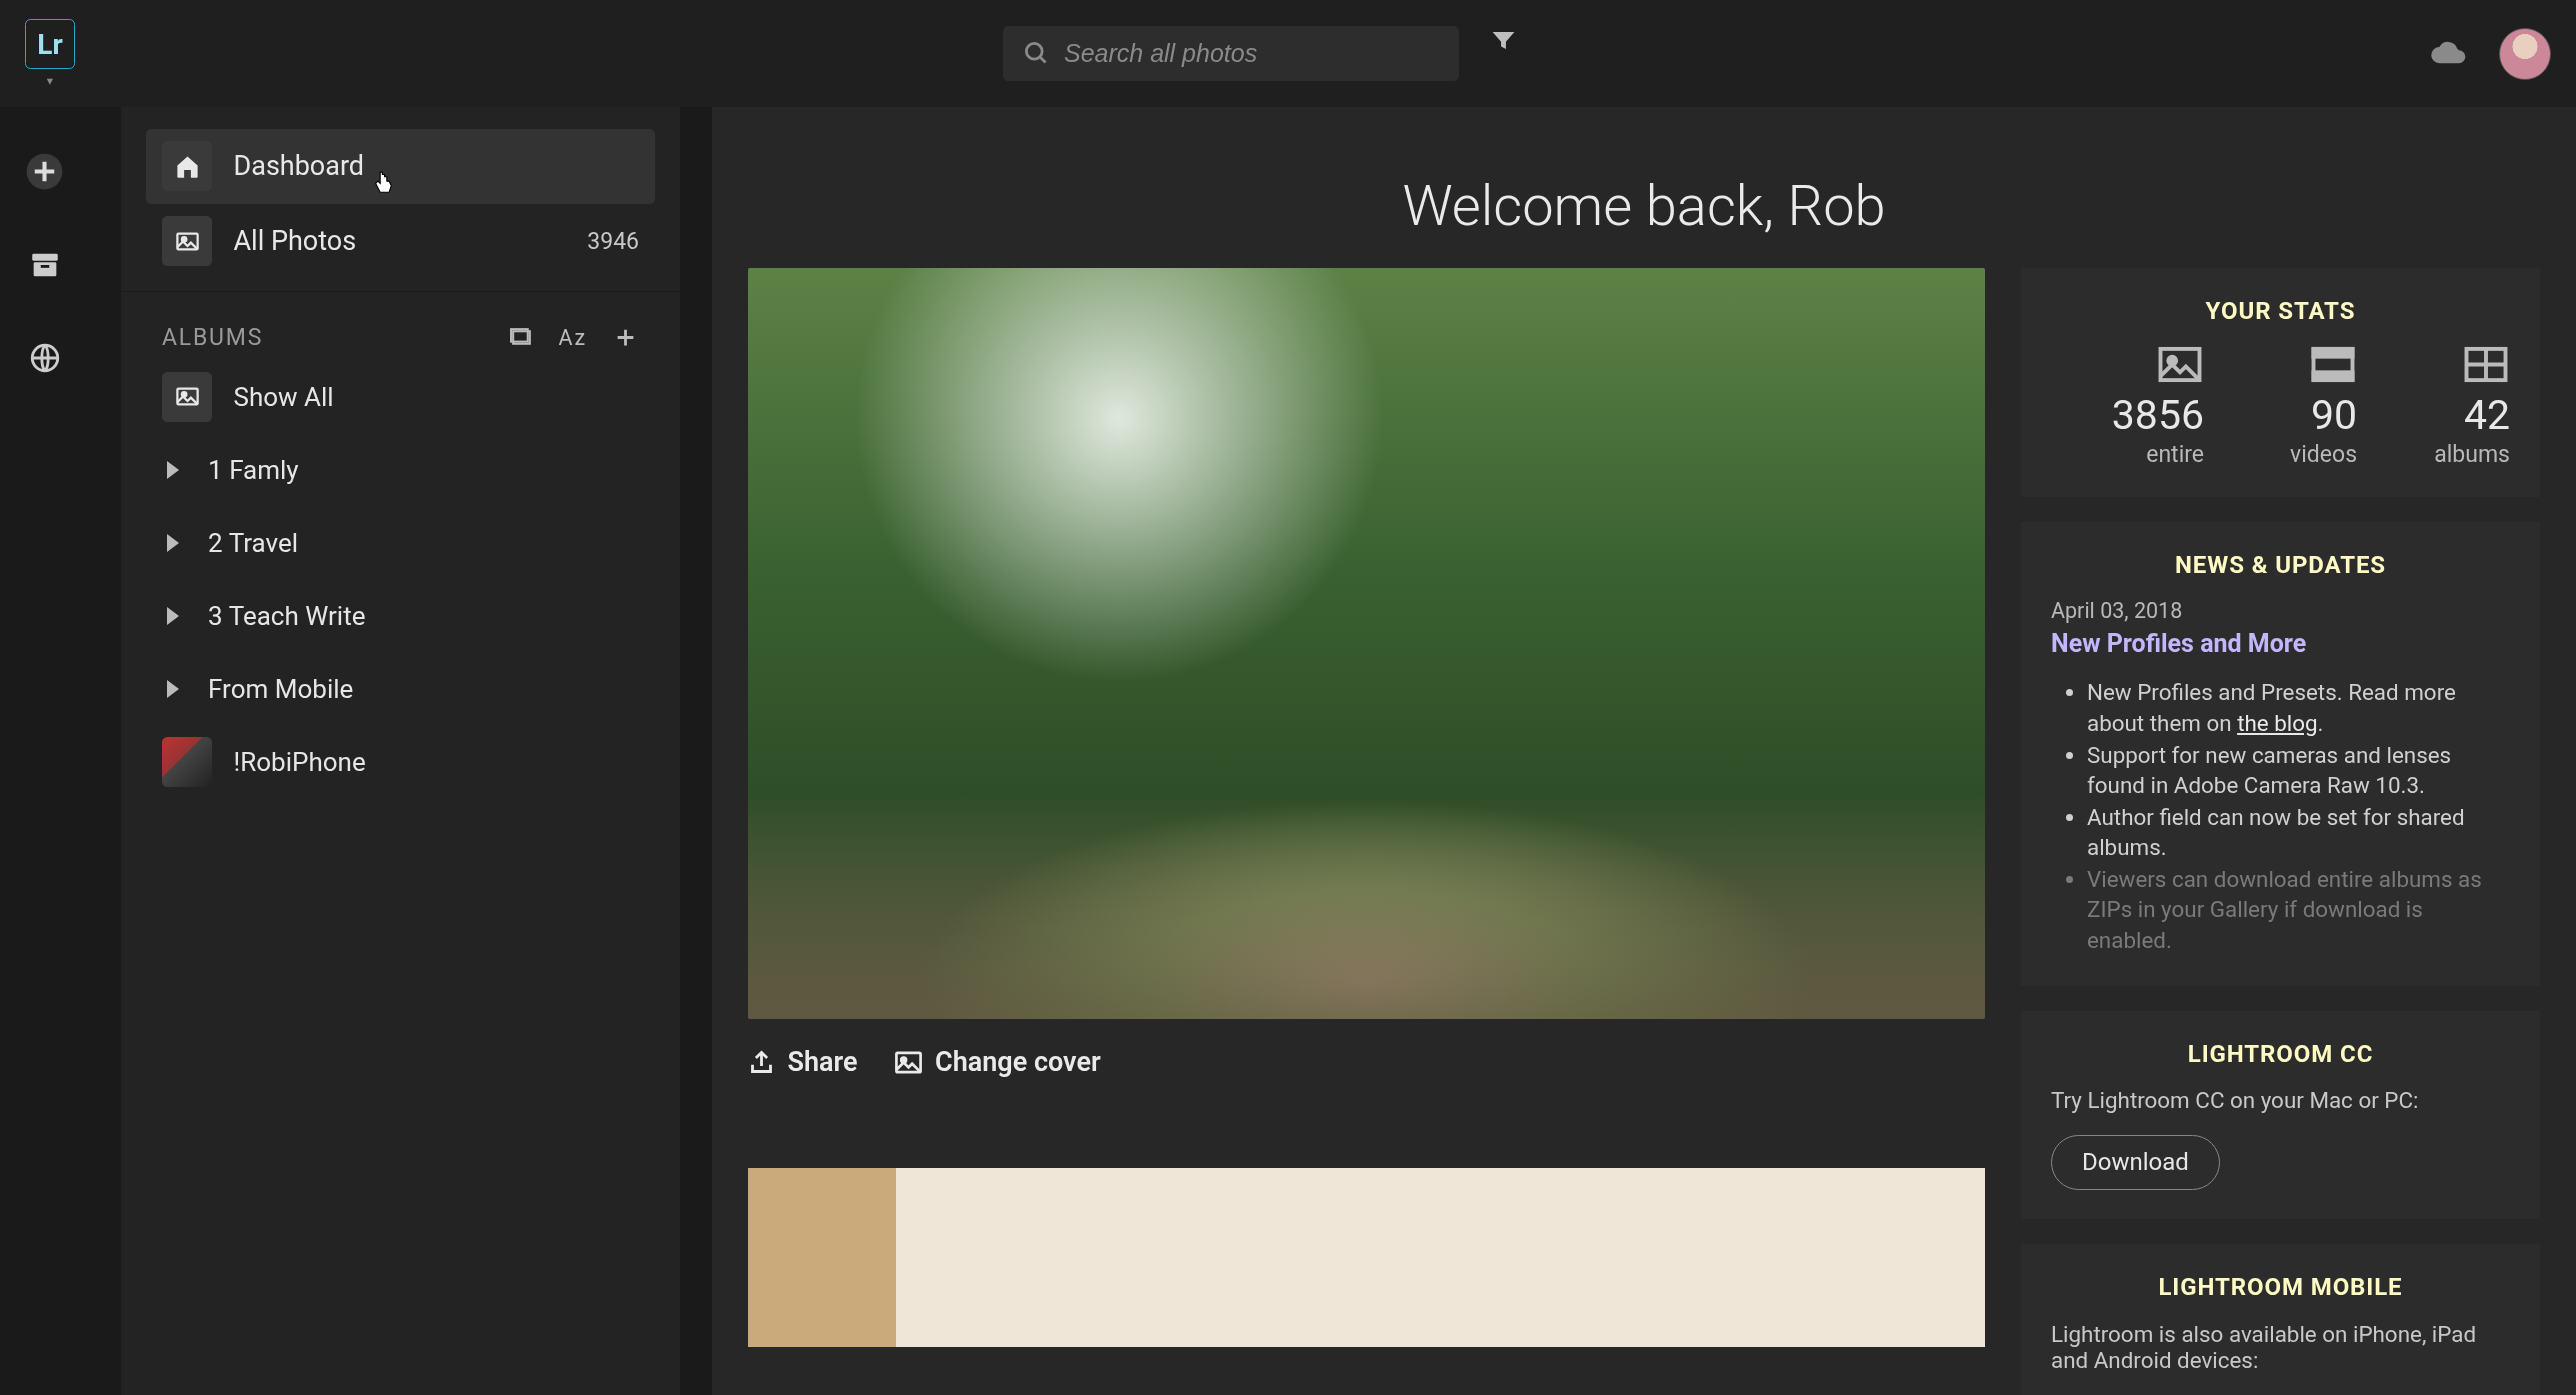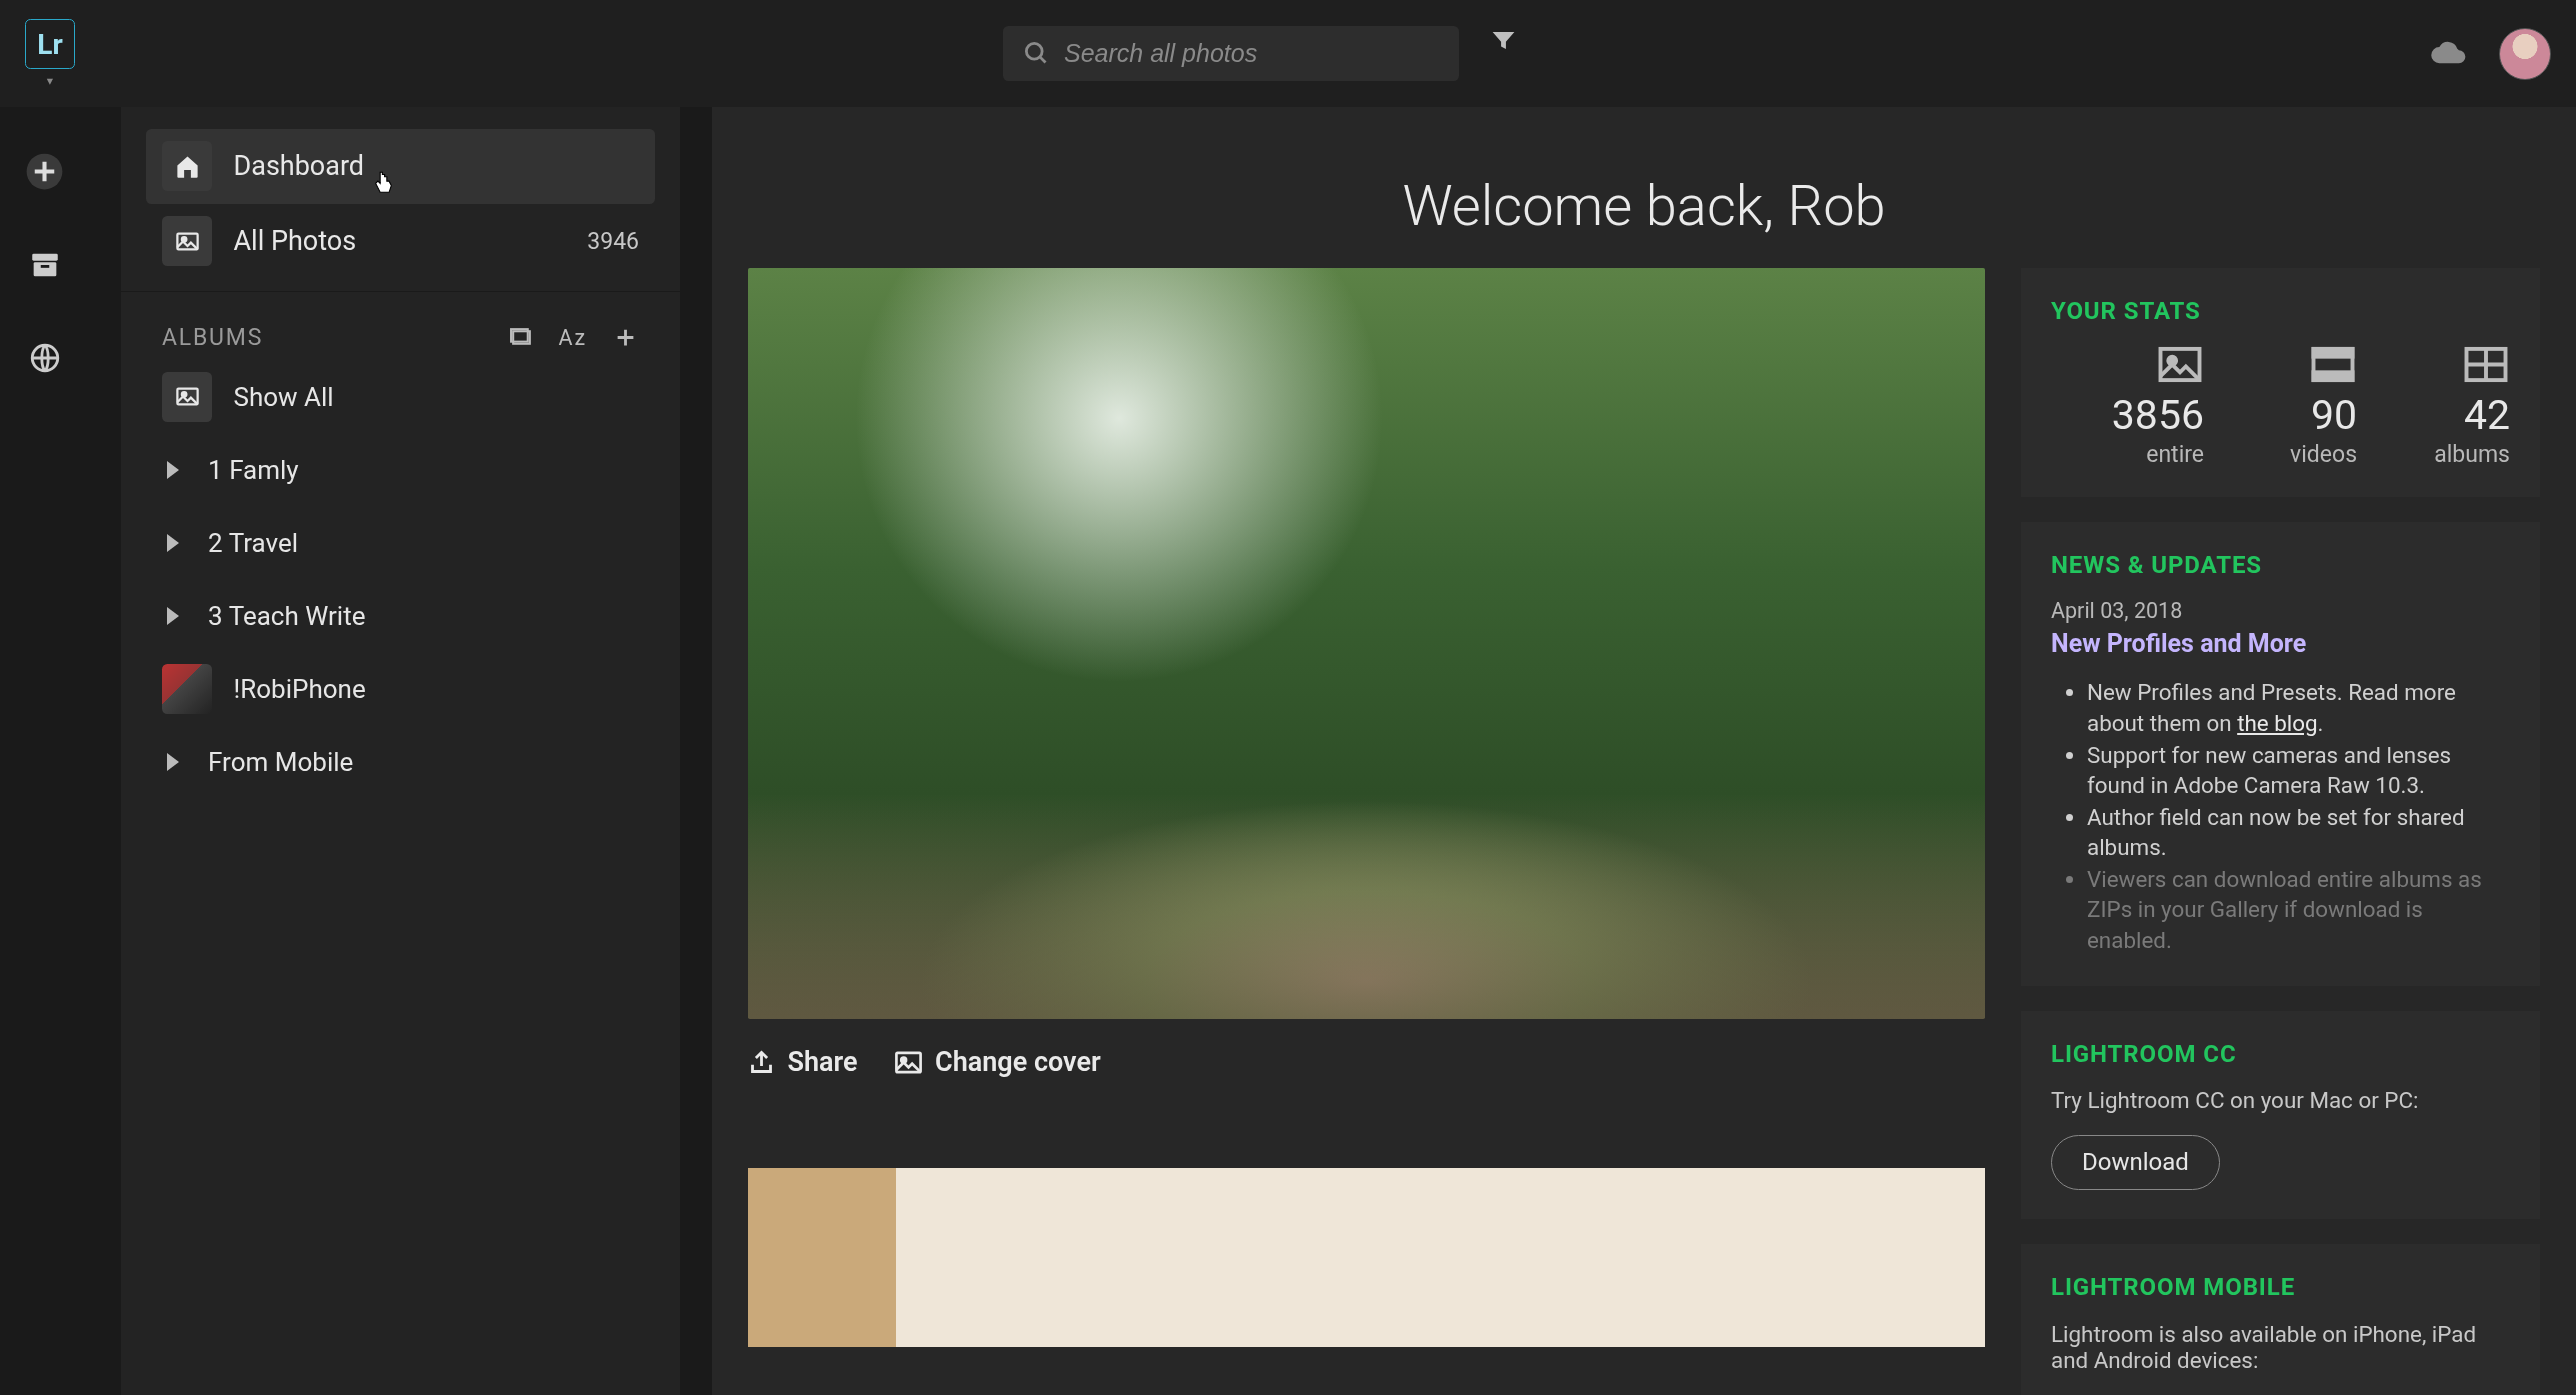--- a/index.html
+++ b/index.html
@@ -154,21 +154,21 @@
 .album-actions { display: flex; gap: 36px; align-items: center; font-size: 27px; color: #eaeaea; font-weight: 600; }
 .album-actions .act { display: flex; align-items: center; gap: 12.5px; cursor: pointer; }
 .second-hero {
   width: 100%; height: 179px; margin-top: 63px;
   background: linear-gradient(90deg,#caa97a 0 12%, #efe6d8 12% 100%);
 }
 
 
 .rightcol { width: 519px; display: flex; flex-direction: column; gap: 25px; }
 .panel { background: #2c2c2c; padding: 29px 30px; }
-.panel h3 { font-size: 24px; letter-spacing: 0.9px; font-weight: 700; color: #22c55e; margin-bottom: 19.7px; }
+.panel h3 { font-size: 24px; letter-spacing: 0.9px; font-weight: 700; color: #fef9c3; margin-bottom: 19.7px; text-align: center; }
 .stats { display: flex; justify-content: space-between; text-align: center; }
 .stat { flex:1; display:flex; flex-direction:column; align-items:flex-end; gap:1.8px; }
 .stat .num { font-size: 41px; color: #e8e8e8; }
 .stat .lbl { font-size: 23px; color: #b8b8b8; }
 .stat svg { margin-bottom: 5.4px; }
 .news-date { font-size: 21.5px; color: #b8b8b8; margin-bottom: 5.4px; }
 .news-title { font-size: 25px; font-weight: 700; color: #c4b5fd; margin-bottom: 19.7px; }
 .news-list { list-style: disc; padding-left: 36px; font-size: 22.4px; color: #d0d0d0; line-height: 1.35; }
 .news-list li { margin-bottom: 1.8px; }
 .news-list li.dim { color: #7a7a7a; }
@@ -304,26 +304,26 @@
       </div>
       <div class="album-row">
         <span class="tri"></span>
         <span>2 Travel</span>
       </div>
       <div class="album-row">
         <span class="tri"></span>
         <span>3 Teach Write</span>
       </div>
       <div class="album-row">
+        <span class="tri"></span>
+        <span>From Mobile</span>
+      </div>
+      <div class="album-row">
         <div class="album-thumb"></div>
         <span>!RobiPhone</span>
-      </div>
-      <div class="album-row">
-        <span class="tri"></span>
-        <span>From Mobile</span>
       </div>
     </div>
 
     <div class="main">
       <div class="welcome">Welcome back, Rob</div>
 
       <div class="content-row">
         <div class="feed">
           <div class="hero"></div>
           <div class="album-actions">

